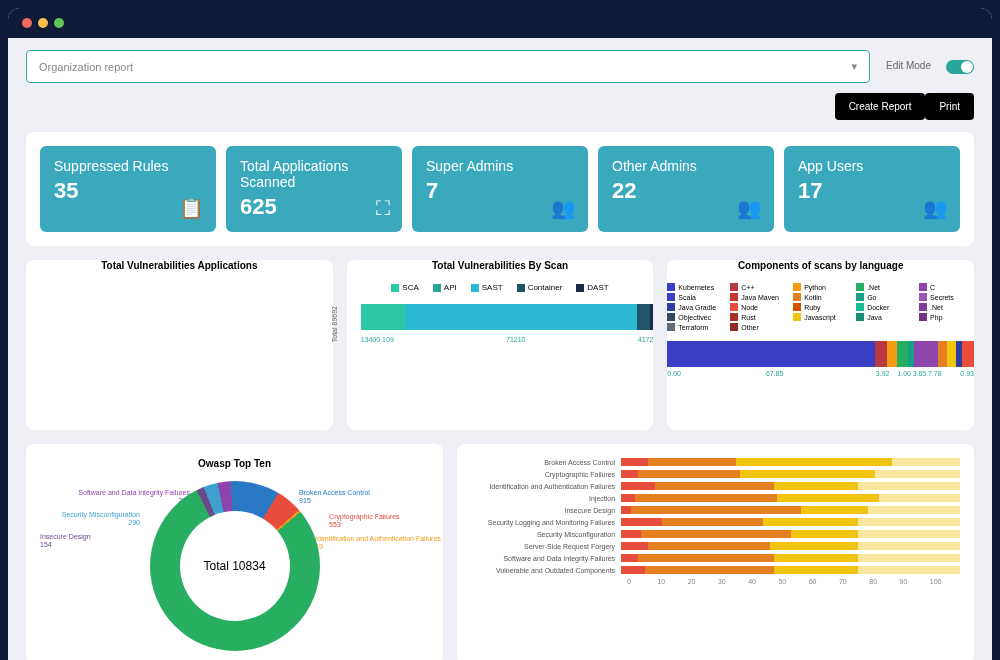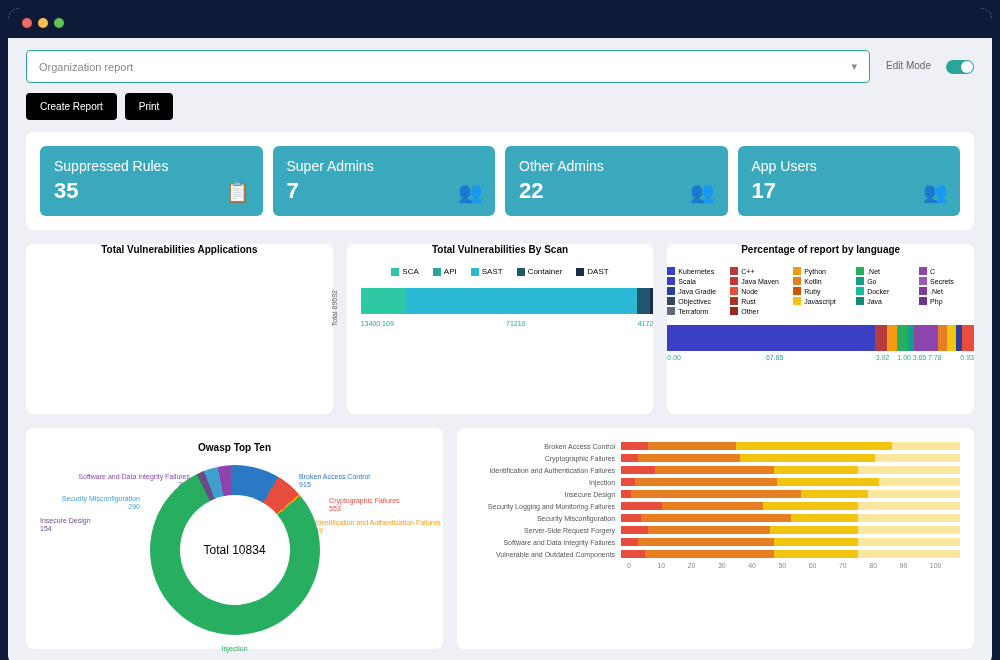--- a/index.html
+++ b/index.html
@@ -7,21 +7,21 @@
 .win{background:#eef0f5;border-radius:12px;padding:0;overflow:hidden}
 .chrome{background:#0f1938;padding:10px 14px;display:flex;gap:6px}
 .dot{width:10px;height:10px;border-radius:50%}
 .d1{background:#ec6a5e}.d2{background:#f4bf4f}.d3{background:#61c554}
 .content{padding:12px 18px 18px}
 .toprow{display:flex;gap:16px;align-items:center;margin-bottom:10px}
 .select{flex:1;border:1px solid #2aa59a;border-radius:4px;background:#fff;padding:9px 12px;font-size:11px;color:#888;display:flex;justify-content:space-between;align-items:center;cursor:pointer}
 .edit{font-size:10px;color:#666;display:flex;align-items:flex-start;gap:15px}
 .toggle{width:28px;height:14px;background:#2aa59a;border-radius:7px;position:relative;cursor:pointer}
 .toggle::after{content:'';position:absolute;right:1px;top:1px;width:12px;height:12px;background:#fff;border-radius:50%}
-.btnrow{display:flex;gap:8px;margin-bottom:12px}
+.btnrow{display:flex;justify-content:flex-end;margin-bottom:12px}
 .btn{background:#000;color:#fff;border:none;padding:8px 14px;font-size:10px;border-radius:4px;cursor:pointer}
 .card{background:#fff;border-radius:8px;padding:14px;margin-bottom:14px}
 .sr-title{text-align:center;font-size:11px;font-weight:bold;margin-bottom:14px}
 .tiles{display:flex;gap:10px}
 .tile{flex:1;background:#3aa9bd;color:#fff;border-radius:6px;padding:12px 14px;position:relative}
 .tile-label{font-size:14px;margin-bottom:4px}
 .tile-val{font-size:22px;font-weight:bold}
 .tile-icon{position:absolute;right:12px;bottom:12px;opacity:.95}
 .row3{display:flex;gap:14px;margin-bottom:14px}
 .panel{flex:1;background:#fff;border-radius:8px;min-height:170px}
@@ -80,20 +80,25 @@
     </div>
 
     <div class="card">
       <div class="tiles" id="tiles">
           <div class="tile">
     <div class="tile-label">Suppressed Rules</div>
     <div class="tile-val">35</div>
     <div class="tile-icon" style="font-size:20px">📋</div>
   </div>
           <div class="tile">
+    <div class="tile-label">Total Applications Scanned</div>
+    <div class="tile-val">625</div>
+    <div class="tile-icon" style="font-size:20px">⛶</div>
+  </div>
+          <div class="tile">
     <div class="tile-label">Super Admins</div>
     <div class="tile-val">7</div>
     <div class="tile-icon" style="font-size:20px">👥</div>
   </div>
           <div class="tile">
     <div class="tile-label">Other Admins</div>
     <div class="tile-val">22</div>
     <div class="tile-icon" style="font-size:20px">👥</div>
   </div>
           <div class="tile">
@@ -127,21 +132,21 @@
             <div class="seg" style="background:#1b2a4a;width:1%"></div>
           </div>
           <div class="barlabels">
             <span><span>13400</span> <span>109</span></span>
             <span>71210</span>
             <span>4172</span>
           </div>
         </div>
       </div>
       <div class="panel">
-        <div class="panel-title">Percentage of report by language</div>
+        <div class="panel-title">Components of scans by language</div>
         <div class="lang-legend" id="lang-legend">
             <span><i class="sq" style="background:#3b3fc4"></i>Kubernetes</span>
             <span><i class="sq" style="background:#b93a3e"></i>C++</span>
             <span><i class="sq" style="background:#f39c12"></i>Python</span>
             <span><i class="sq" style="background:#27ae60"></i>.Net</span>
             <span><i class="sq" style="background:#8e44ad"></i>C</span>
             <span><i class="sq" style="background:#3b3fc4"></i>Scala</span>
             <span><i class="sq" style="background:#c0392b"></i>Java Maven</span>
             <span><i class="sq" style="background:#e67e22"></i>Kotlin</span>
             <span><i class="sq" style="background:#16a085"></i>Go</span>

